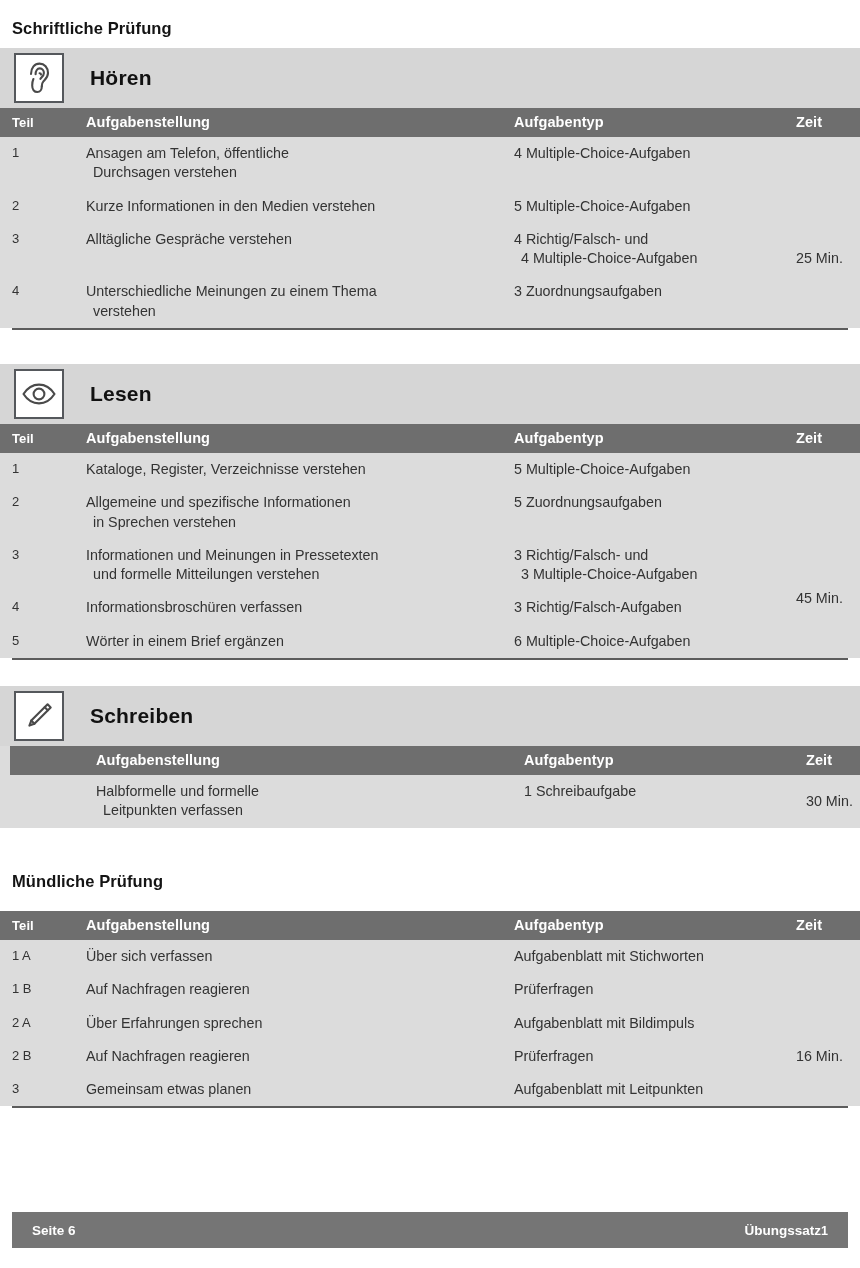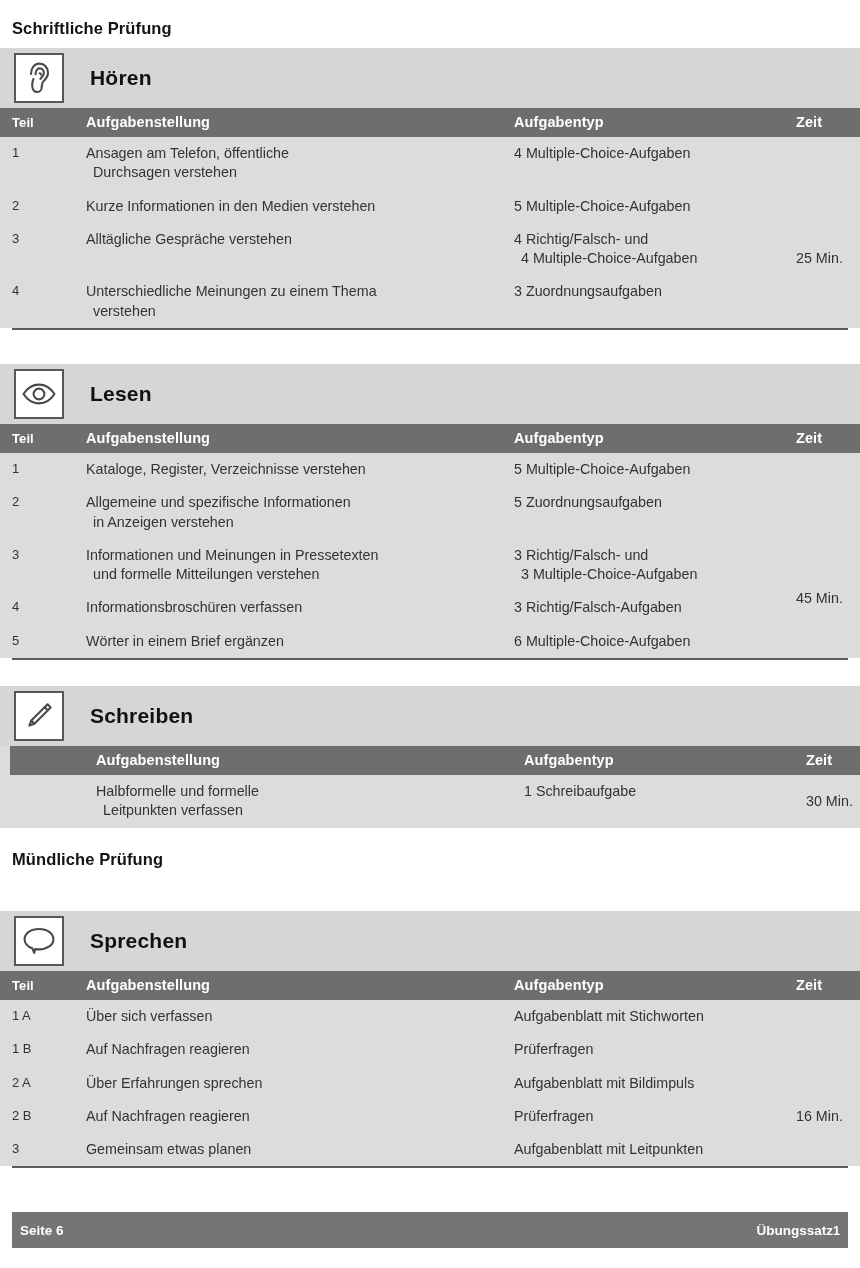--- a/index.html
+++ b/index.html
@@ -25,21 +25,21 @@
   }
 
   
   .super-title {
     font-size: 16.5px;
     font-weight: bold;
     color: #141414;
     letter-spacing: 0.1px;
   }
   #written-title { position: absolute; left: 12px; top: 19px; }
-  #oral-title    { position: absolute; left: 12px; top: 850px; }
+  #oral-title    { position: absolute; left: 12px; top: 872px; }
 
   
   .skill-block { position: absolute; left: 0; width: 860px; }
 
   .skill-head {
     background: #d6d6d6;
     height: 60px;
     display: flex;
     align-items: center;
     padding-left: 14px;
@@ -124,21 +124,21 @@
     left: 12px;
     top: 1212px;
     width: 836px;
     height: 36px;
     background: #757575;
     color: #ffffff;
     display: flex;
     align-items: center;
     justify-content: space-between;
     box-sizing: border-box;
-    padding: 0 8px;
+    padding: 0 20px;
     font-size: 13.5px;
     font-weight: bold;
   }
   .footer .pg-num { font-weight: bold; }
   .footer .ue-num { font-weight: bold; font-size: 12.5px; }
   .footer .ue { font-weight: bold; font-size: 13.5px; }
 </style>
 </head>
 <body>
 
@@ -216,21 +216,21 @@
       </thead>
       <tbody id="body-lesen">
           <tr>
             <td class="c-teil">1</td>
             <td class="c-task"><span>Kataloge, Register, Verzeichnisse verstehen</span></td>
             <td class="c-type"><span>5 Multiple-Choice-Aufgaben</span></td>
             <td class="c-time"></td>
           </tr>
           <tr>
             <td class="c-teil">2</td>
-            <td class="c-task"><span>Allgemeine und spezifische Informationen</span><span class="sub-line">in Anzeigen verstehen</span></td>
+            <td class="c-task"><span>Allgemeine und spezifische Informationen</span><span class="sub-line">in Sprechen verstehen</span></td>
             <td class="c-type"><span>5 Zuordnungsaufgaben</span></td>
             <td class="c-time"></td>
           </tr>
           <tr>
             <td class="c-teil">3</td>
             <td class="c-task"><span>Informationen und Meinungen in Pressetexten</span><span class="sub-line">und formelle Mitteilungen verstehen</span></td>
             <td class="c-type"><span>3 Richtig/Falsch- und</span><span class="sub-line">3 Multiple-Choice-Aufgaben</span></td>
             <td class="c-time time-cell" rowspan="3">45 Min.</td>
           </tr>
           <tr>
@@ -277,28 +277,20 @@
               <td class="c-time time-cell" rowspan="1">30 Min.</td>
             </tr>
           </tbody>
       </table>
     </div>
   </div>
 
   <div id="oral-title" class="super-title">Mündliche Prüfung</div>
 
   <div class="skill-block" id="block-sprechen" style="top:911px;">
-    <div class="skill-head">
-      <span class="icon-box">
-        <svg width="34" height="30" viewBox="0 0 34 30" fill="none" stroke="#4a4a4a" stroke-width="2.1" stroke-linecap="round" stroke-linejoin="round">
-          <path d="M17 3 C25.3 3 31.4 7.4 31.4 13.2 C31.4 19 25.3 23.4 17 23.4 C15.6 23.4 14.3 23.3 13.1 23.1 L12.2 26.9 L10.3 22.3 C6 20.7 2.6 17.3 2.6 13.2 C2.6 7.4 8.7 3 17 3 Z"></path>
-        </svg>
-      </span>
-      <span class="skill-name">Sprechen</span>
-    </div>
     <table class="exam">
       <thead>
         <tr>
           <th class="c-teil">Teil</th>
           <th class="c-task">Aufgabenstellung</th>
           <th class="c-type">Aufgabentyp</th>
           <th class="c-time">Zeit</th>
         </tr>
       </thead>
       <tbody id="body-sprechen">

